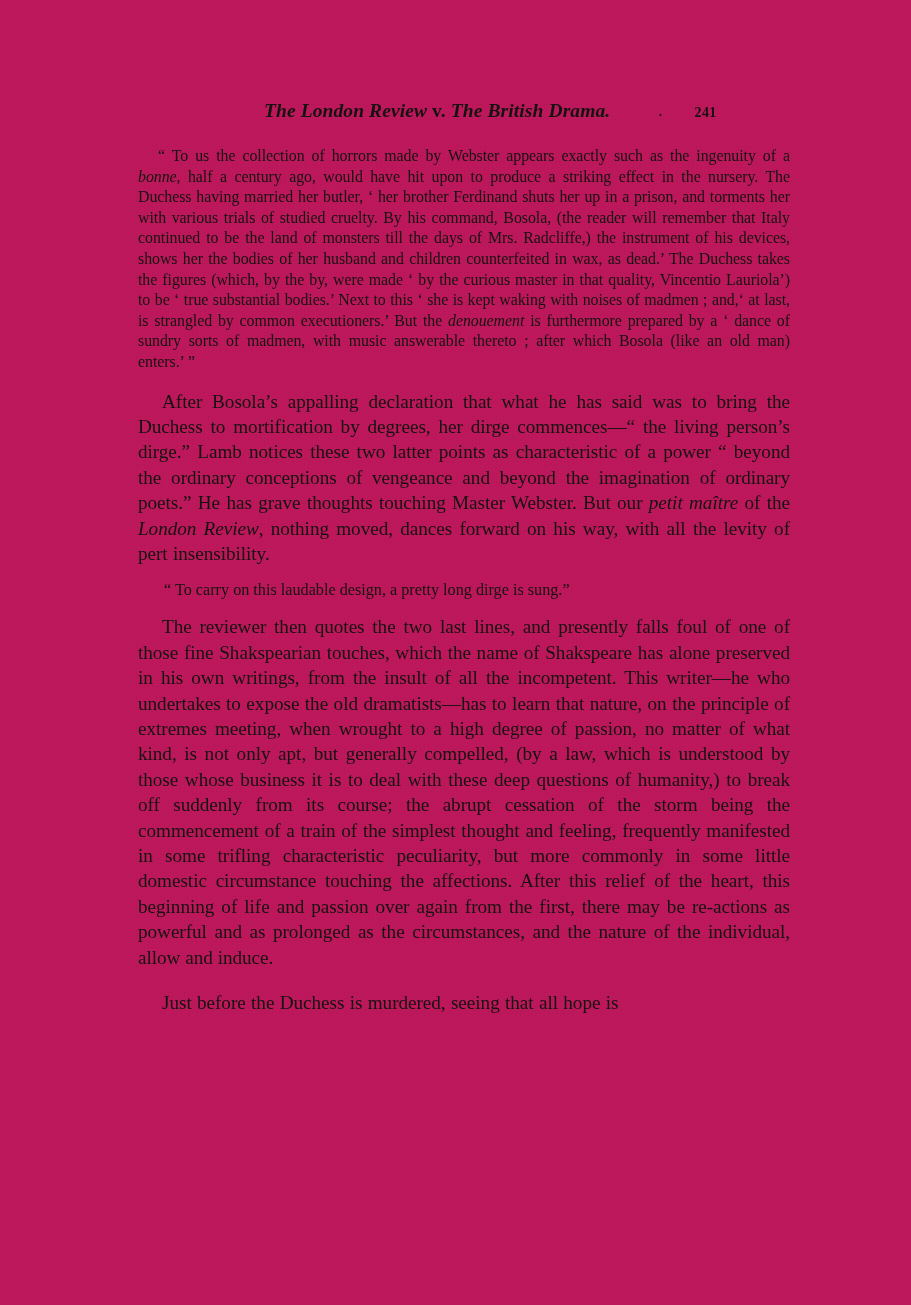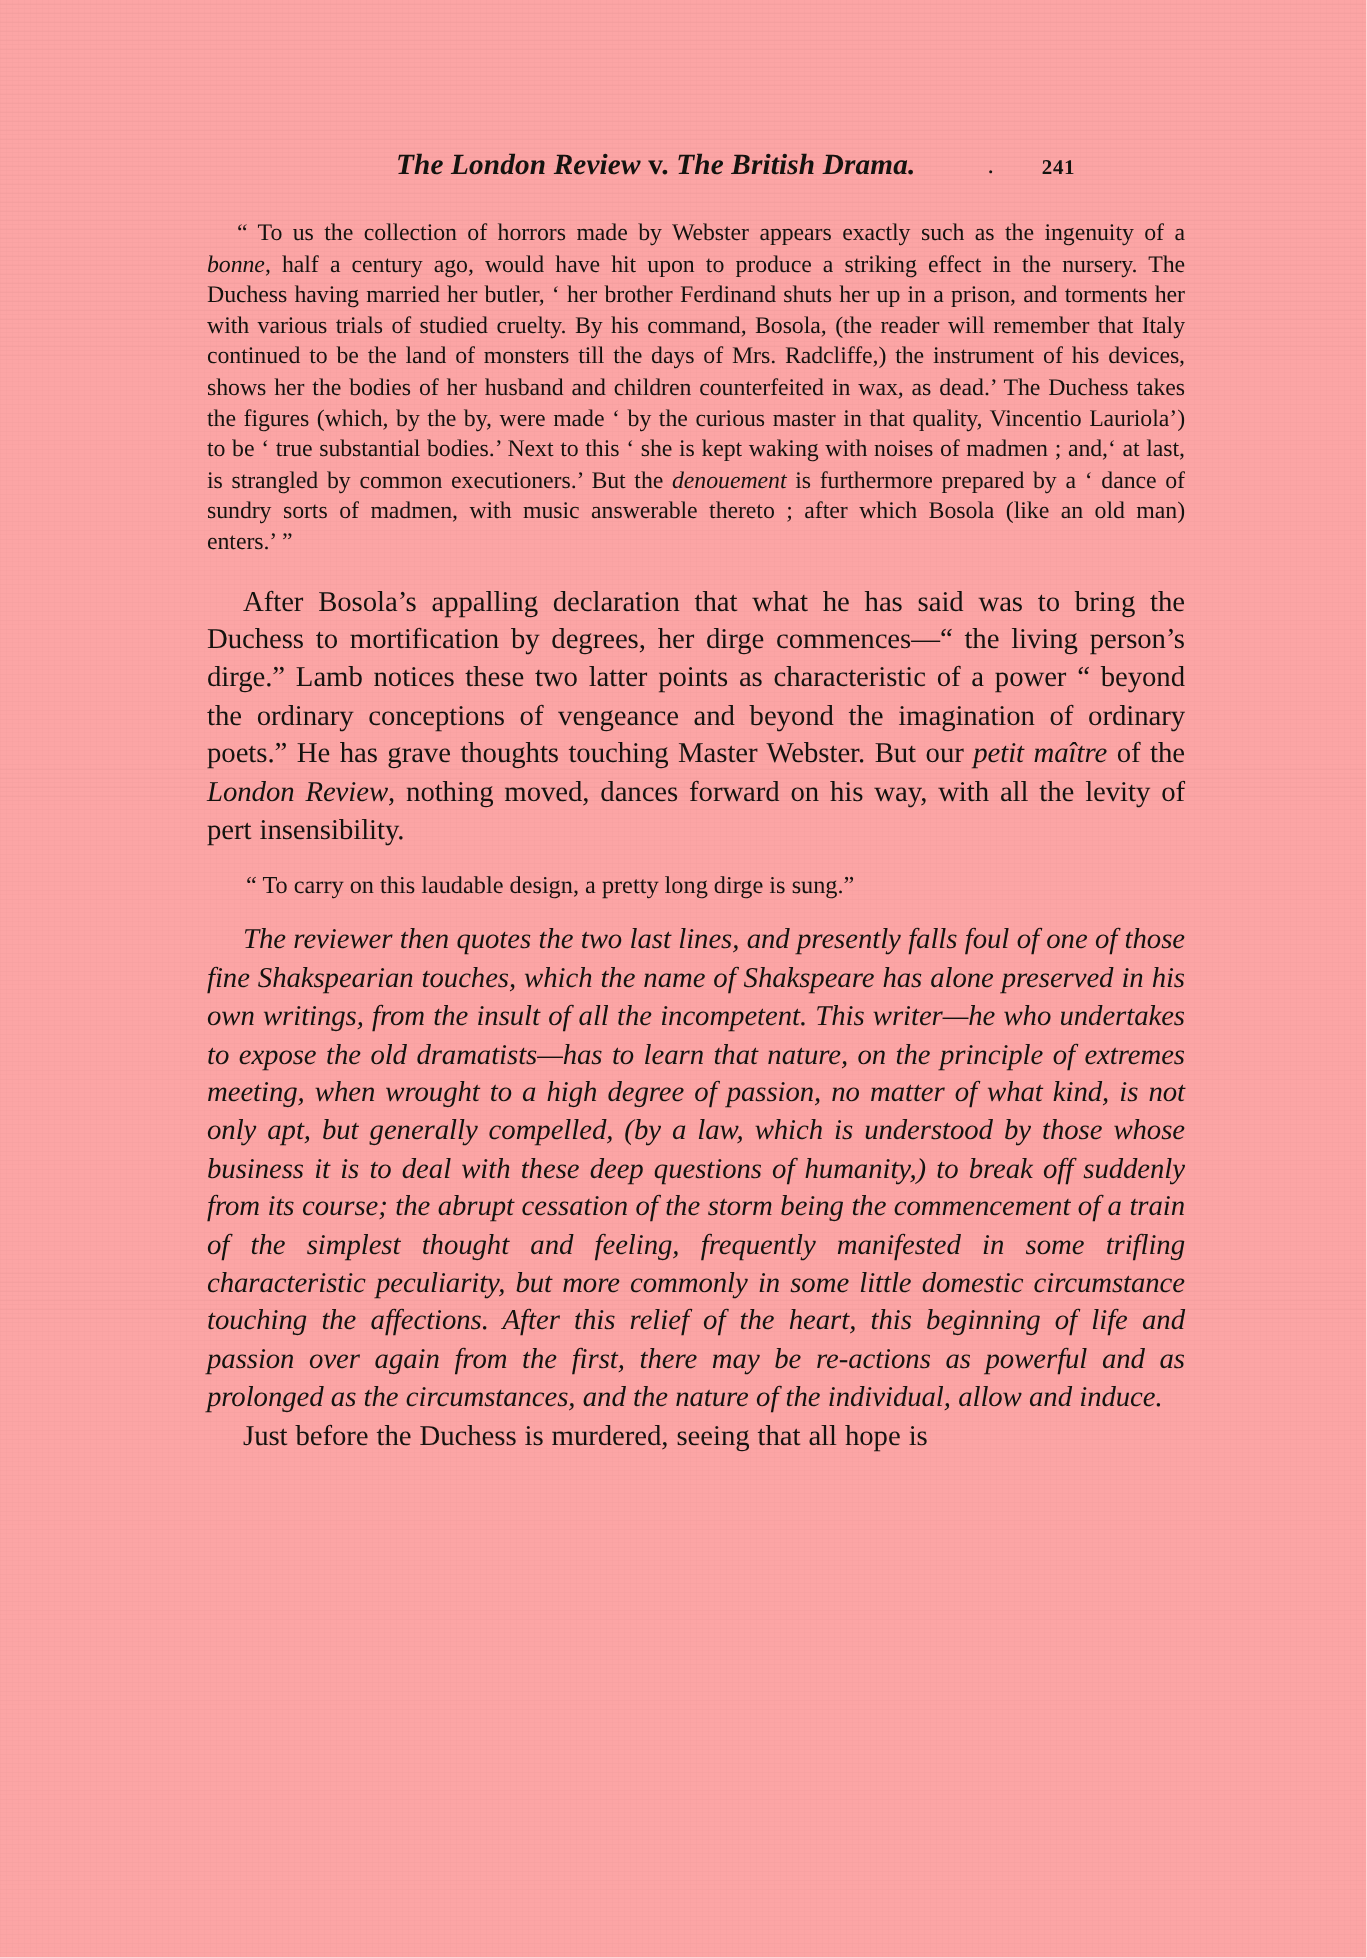--- a/index.html
+++ b/index.html
@@ -13,21 +13,21 @@
     height: 1305px;
     position: relative;
     overflow: hidden;
     font-family: "Liberation Serif", "DejaVu Serif", serif;
     color: #15130f;
   }
 
   .page {
     position: absolute;
     inset: 0;
-    background: #fca5a5;
+    background: #be185d;
   }
 
   
   .running-head {
     position: absolute;
     left: 138px;
     top: 100px;
     width: 652px;
     height: 26px;
     display: flex;
@@ -95,21 +95,21 @@
   .quote-line {
     font-size: 16.2px;
     line-height: 21px;
     text-indent: 26px;
     text-align: left;
   }
 
   .sp-after-16 { margin-bottom: 16px; }
   .sp-after-14 { margin-bottom: 14px; }
   .sp-after-13 { margin-bottom: 13px; }
-  .sp-after-10 { margin-bottom: 0; font-style: italic; }
+  .sp-after-10 { margin-bottom: 20px; }
 
   i, .ital { font-style: italic; }
 
   
   .footline {
     position: absolute;
     left: 138px;
     top: 1191px;
     width: 652px;
     height: 24px;

